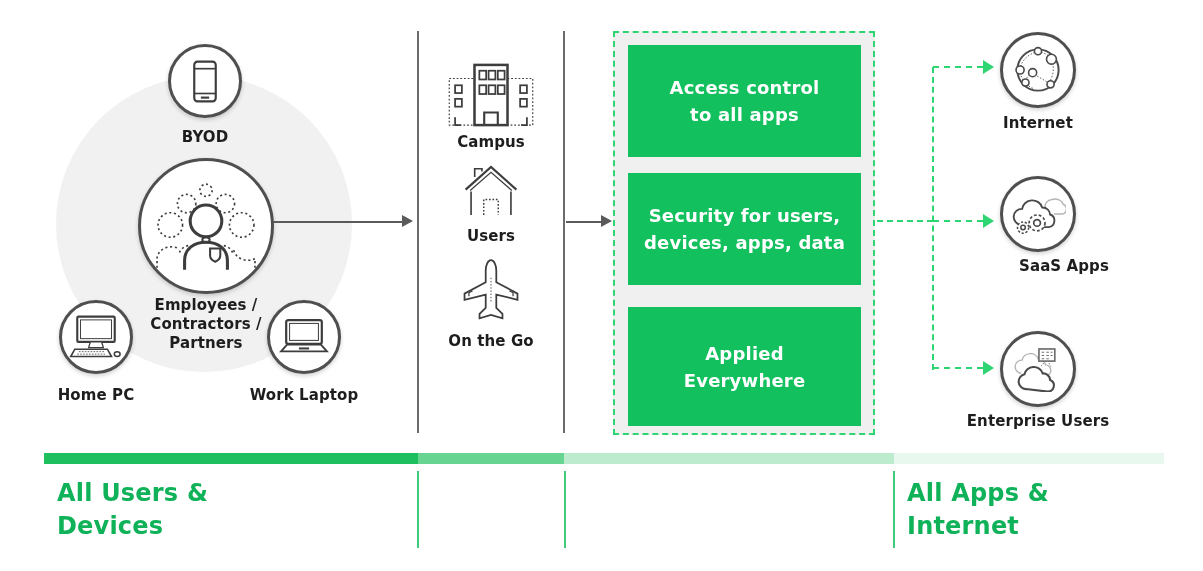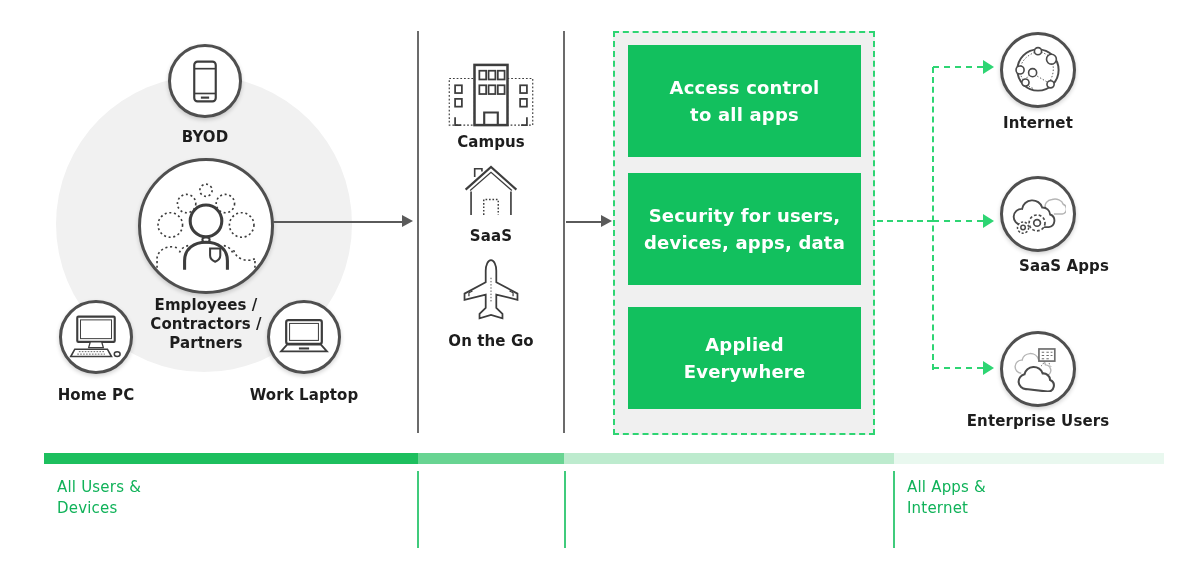--- a/index.html
+++ b/index.html
@@ -46,21 +46,21 @@
     position:absolute;left:13px;width:233px;height:112px;
     background:var(--accent_green,#12c05e);
     display:flex;align-items:center;justify-content:center;text-align:center;
     color:#fff;font-weight:600;font-size:18px;line-height:1.5;
     white-space:pre-line;letter-spacing:.2px;
   }
   .bar-seg{position:absolute;top:453px;height:11px;}
   .bot-divider{position:absolute;top:471px;width:2px;height:77px;background:#40cb7c;}
   .section-label{
     position:absolute;top:477px;
-    color:var(--label_green,#10b259);font-weight:normal;font-size:15px;line-height:1.38;
+    color:var(--label_green,#10b259);font-weight:bold;font-size:24px;line-height:1.38;
     white-space:pre-line;letter-spacing:.2px;
   }
   svg{display:block;}
 </style>
 </head>
 <body>
 
 <div class="canvas">
 
   <div class="halo" style="left:56px;top:76px;width:296px;height:296px"></div>
@@ -165,42 +165,42 @@
     <svg viewBox="0 0 64 58" width="58" height="53">
       <g fill="none" stroke="#3d3d3d">
         <path d="M14,14 v-9 h8 v3" stroke-width="1.8"></path>
         <path d="M4,28 L32,3 L60,28" stroke-width="2.4"></path>
         <path d="M9,29 L32,9 L55,29" stroke-width="1.4"></path>
         <path d="M10,30 V56 M54,30 V56" stroke-width="1.8"></path>
         <path d="M24,56 V39 h16 V56" stroke-width="1.6" stroke-dasharray="1.8 2"></path>
       </g>
     </svg>
   </div>
-  <div class="node-label" style="left:431px;top:227px;width:120px">SaaS</div>
+  <div class="node-label" style="left:431px;top:227px;width:120px">Users</div>
 
   <div class="mid-icon" style="left:461px;top:256px;width:60px;height:70px">
     <svg viewBox="0 0 68 74" width="60" height="66">
       <g fill="none" stroke="#3d3d3d" stroke-width="2">
         <path d="M34,2 c3.5,0 6,5.5 6,12 v13 l24,13 v7 l-24,-6 v15 l7,7 v5 l-13,-4 l-13,4 v-5 l7,-7 v-15 l-24,6 v-7 l24,-13 V14 c0,-6.5 2.5,-12 6,-12 z"></path>
         <path d="M13,37 l-4,2 v4 M55,37 l4,2 v4" stroke-width="1.4"></path>
         <path d="M34,22 v28" stroke-width="1" stroke-dasharray="1.6 2"></path>
       </g>
     </svg>
   </div>
   <div class="node-label" style="left:431px;top:332px;width:120px">On the Go</div>
 
   <div class="arrow-line" style="left:566px;top:221px;width:37px"></div>
   <div class="arrow-head" style="left:601px;top:215px"></div>
 
   <div class="panel">
     <div class="green-box" style="top:140px">Security for users,
 devices, apps, data</div>
     <div class="green-box" style="top:12px">Access control
 to all apps</div>
-    <div class="green-box" style="top:274px;height:102px">Applied
+    <div class="green-box" style="top:274px;height:119px">Applied
 Everywhere</div>
   </div>
 
   <div class="dash-h" style="left:877px;top:220px;width:56px"></div>
   <div class="dash-v" style="left:932px;top:67px;height:303px"></div>
   <div class="dash-h" style="left:933px;top:66px;width:50px"></div>
   <div class="dash-head" style="left:983px;top:60px"></div>
   <div class="dash-h" style="left:933px;top:220px;width:50px"></div>
   <div class="dash-head" style="left:983px;top:214px"></div>
   <div class="dash-h" style="left:933px;top:367px;width:50px"></div>

